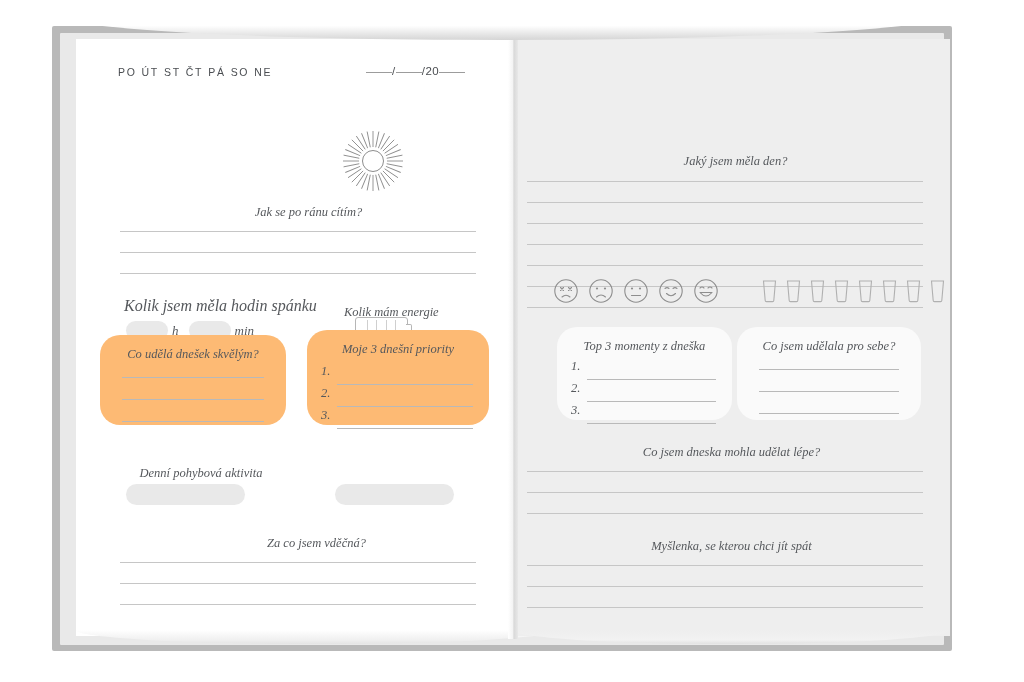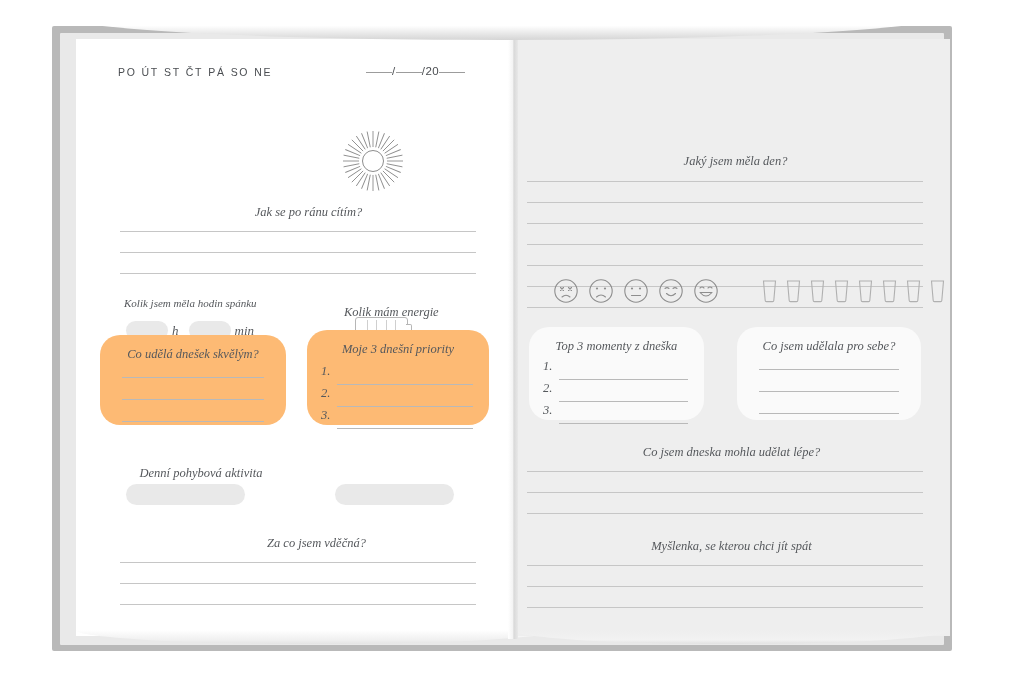--- a/index.html
+++ b/index.html
@@ -172,21 +172,21 @@
         </svg>
       </div>
 
       <div class="serif sec-title" style="left:0;right:16px;top:166px;text-align:center;">Jak se po ránu cítím?</div>
       <div class="lines" style="left:44px;width:356px;top:192px;">
         <div></div>
         <div></div>
         <div></div>
       </div>
 
-      <div class="serif" style="position:absolute;left:48px;top:258px;font-size:11px;">Kolik jsem měla hodin spánku</div>
+      <div class="serif" style="position:absolute;left:48px;top:258px;font-size:16px;">Kolik jsem měla hodin spánku</div>
       <div style="position:absolute;left:50px;top:282px;display:flex;align-items:center;">
         <span class="pill pill-sleep"></span>
         <span class="unit">h</span>
         <span class="pill pill-sleep"></span>
         <span class="unit">min</span>
       </div>
 
       <div class="serif" style="position:absolute;left:268px;top:258px;font-size:12.5px;margin-top:8px;">Kolik mám energie</div>
       <div class="battery" style="position:absolute;left:279px;top:278px;">
         <div class="body">
@@ -315,21 +315,21 @@
               <path d="M2.5 2 L14.5 2 L12.8 21.5 Q12.7 22.6 11.6 22.6 L5.4 22.6 Q4.3 22.6 4.2 21.5 Z" fill="none" stroke="#b0b0b0" stroke-width="1.1"></path>
             </svg></span>
         <span class="glass"><svg viewBox="0 0 17 24" width="17" height="24">
               <path d="M2.5 2 L14.5 2 L12.8 21.5 Q12.7 22.6 11.6 22.6 L5.4 22.6 Q4.3 22.6 4.2 21.5 Z" fill="none" stroke="#b0b0b0" stroke-width="1.1"></path>
             </svg></span>
         <span class="glass"><svg viewBox="0 0 17 24" width="17" height="24">
               <path d="M2.5 2 L14.5 2 L12.8 21.5 Q12.7 22.6 11.6 22.6 L5.4 22.6 Q4.3 22.6 4.2 21.5 Z" fill="none" stroke="#b0b0b0" stroke-width="1.1"></path>
             </svg></span>
       </div>
 
-      <div class="card light" style="left:16px;top:288px;width:175px;height:93px;">
+      <div class="card light" style="left:44px;top:288px;width:175px;height:93px;">
         <div class="serif card-title">Top 3 momenty z dneška</div>
         <div class="numlist" style="top:34px;">
           <div class="numrow">
               <span class="n">1.</span>
               <span class="ln"></span>
             </div>
           <div class="numrow">
               <span class="n">2.</span>
               <span class="ln"></span>
             </div>

